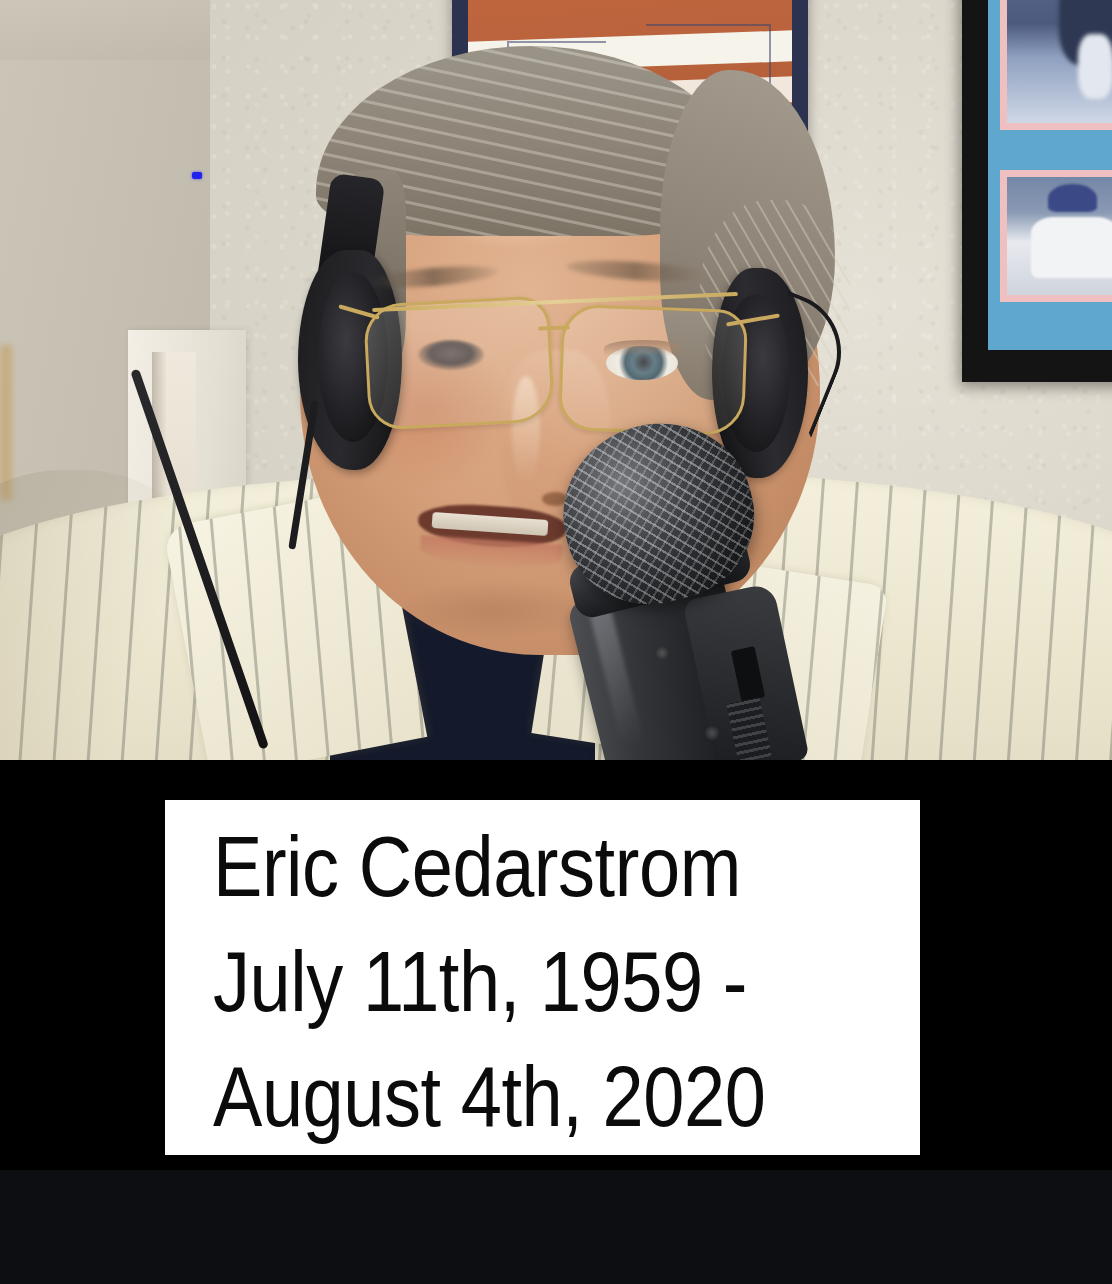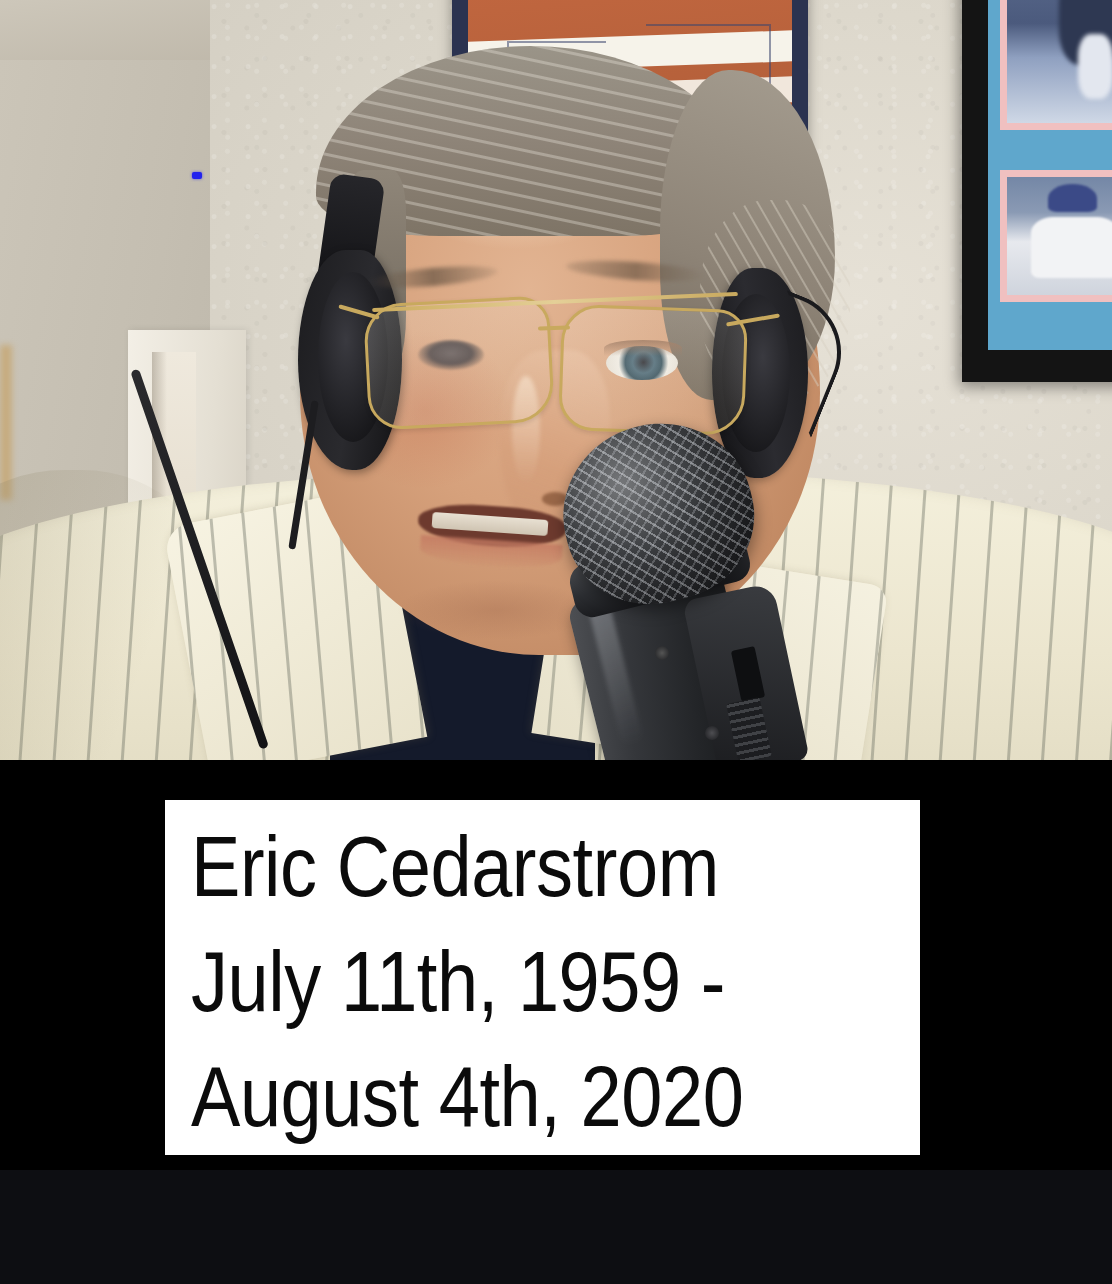--- a/index.html
+++ b/index.html
@@ -711,21 +711,21 @@
     left: 0; top: 1170px;
     width: 1112px; height: 114px;
     background: #0d0e12;
   }
   .text-card {
     position: absolute;
     left: 165px; top: 800px;
     width: 755px; height: 355px;
     background: #ffffff;
     box-sizing: border-box;
-    padding: 8px 0 0 26px;
+    padding: 8px 0 0 48px;
     display: flex;
     flex-direction: column;
     justify-content: center;
   }
   .text-line {
     font-family: "Liberation Sans Narrow", "Liberation Sans", sans-serif;
     font-stretch: condensed;
     font-size: 86px;
     line-height: 115px;
     color: #0b0b0b;

